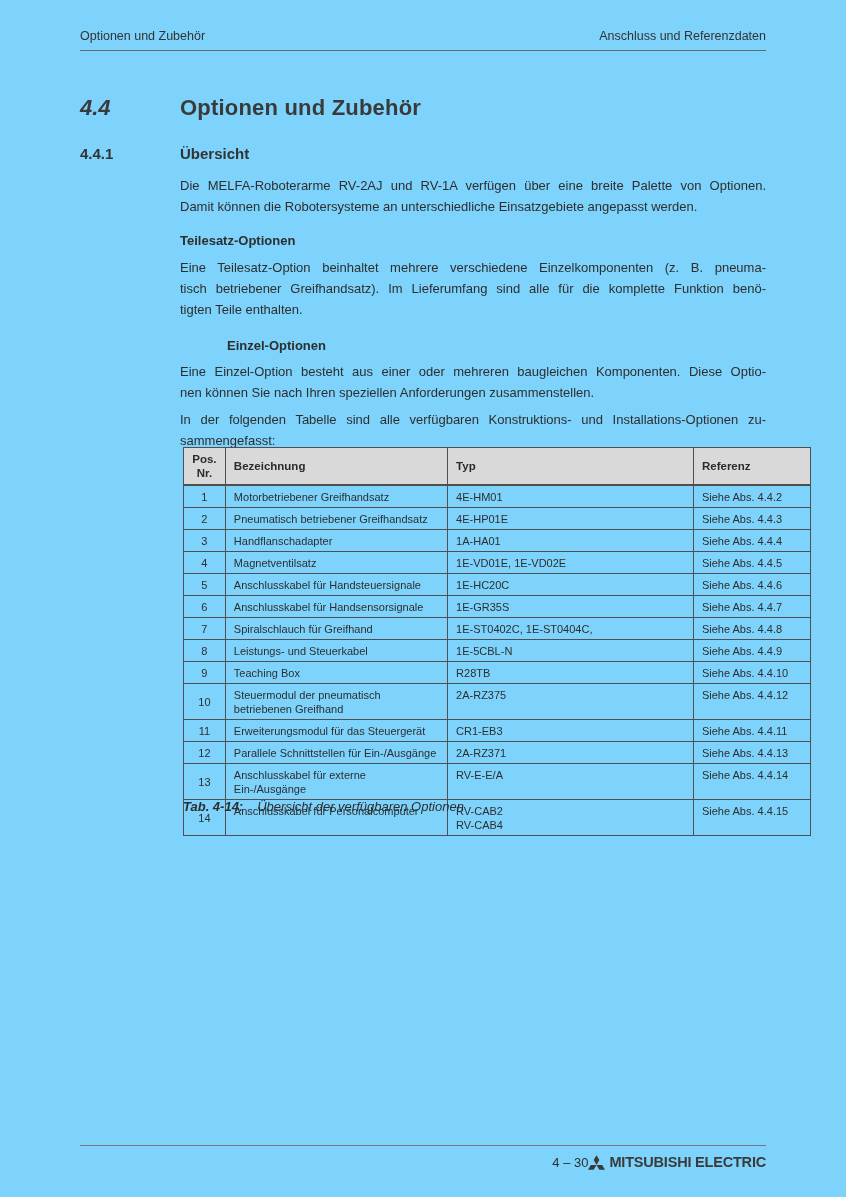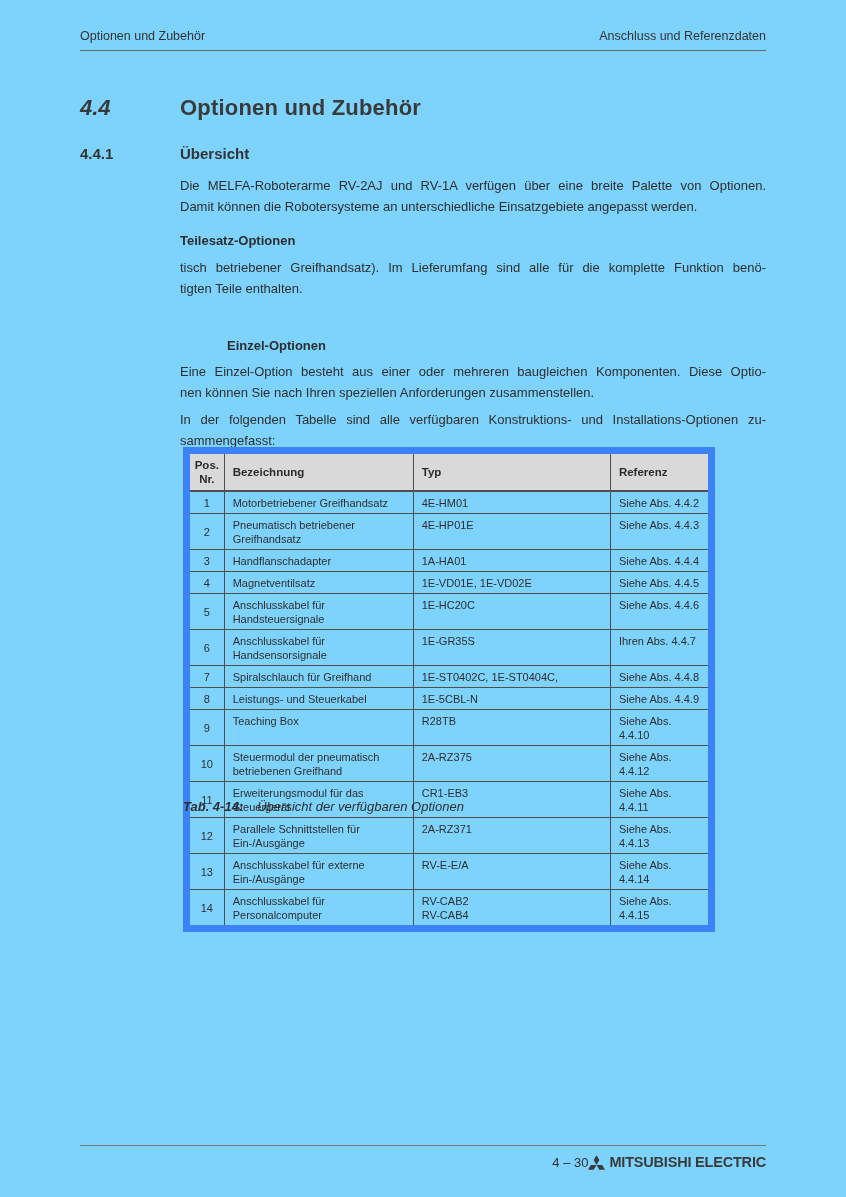--- a/index.html
+++ b/index.html
@@ -44,25 +44,25 @@
   .h-teile  { top: 233px; }
   .p-teile  { top: 257px; }
   .h-einzel { top: 338px; margin-left: 47px; }
   .p-einzel { top: 361px; }
   .p-table-intro { top: 409px; }
 
   
   table.options {
     position: absolute;
     left: 183px; top: 447px;
-    width: 532px;
+    width: 628px;
     border-collapse: collapse;
     font-size: 11px;
     color: #2e2e2e;
-    border: 7px solid #3b82f6;
+    border: 1px solid #3b82f6;
   }
   table.options th, table.options td { border: 1px solid #4f4f4f; }
   table.options thead th {
     background: #d9d9d9;
     border-bottom: 2px solid #4f4f4f;
     font-weight: bold;
     text-align: left;
     padding: 4px 8px;
     font-size: 11.5px;
     line-height: 14px;
@@ -112,20 +112,21 @@
     <span class="h2-title">Übersicht</span>
   </div>
 
   <div class="para p-intro">
     <div class="jline">Die MELFA-Roboterarme RV-2AJ und RV-1A verfügen über eine breite Palette von Optionen.</div>
     <div>Damit können die Robotersysteme an unterschiedliche Einsatzgebiete angepasst werden.</div>
   </div>
 
   <div class="sub-head h-teile">Teilesatz-Optionen</div>
   <div class="para p-teile">
+    <div class="jline">Eine Teilesatz-Option beinhaltet mehrere verschiedene Einzelkomponenten (z. B. pneuma-</div>
     <div class="jline">tisch betriebener Greifhandsatz). Im Lieferumfang sind alle für die komplette Funktion benö-</div>
     <div>tigten Teile enthalten.</div>
   </div>
 
   <div class="sub-head h-einzel">Einzel-Optionen</div>
   <div class="para p-einzel">
     <div class="jline">Eine Einzel-Option besteht aus einer oder mehreren baugleichen Komponenten. Diese Optio-</div>
     <div>nen können Sie nach Ihren speziellen Anforderungen zusammenstellen.</div>
   </div>
 
@@ -178,21 +179,21 @@
       <tr>
         <td class="c-pos">5</td>
         <td>Anschlusskabel für Handsteuersignale</td>
         <td class="c-typ">1E-HC20C</td>
         <td>Siehe Abs. 4.4.6</td>
       </tr>
       <tr>
         <td class="c-pos">6</td>
         <td>Anschlusskabel für Handsensorsignale</td>
         <td class="c-typ">1E-GR35S</td>
-        <td>Ihren Abs. 4.4.7</td>
+        <td>Siehe Abs. 4.4.7</td>
       </tr>
       <tr>
         <td class="c-pos">7</td>
         <td>Spiralschlauch für Greifhand</td>
         <td class="c-typ">1E-ST0402C, 1E-ST0404C,</td>
         <td>Siehe Abs. 4.4.8</td>
       </tr>
       <tr>
         <td class="c-pos">8</td>
         <td>Leistungs- und Steuerkabel</td>

